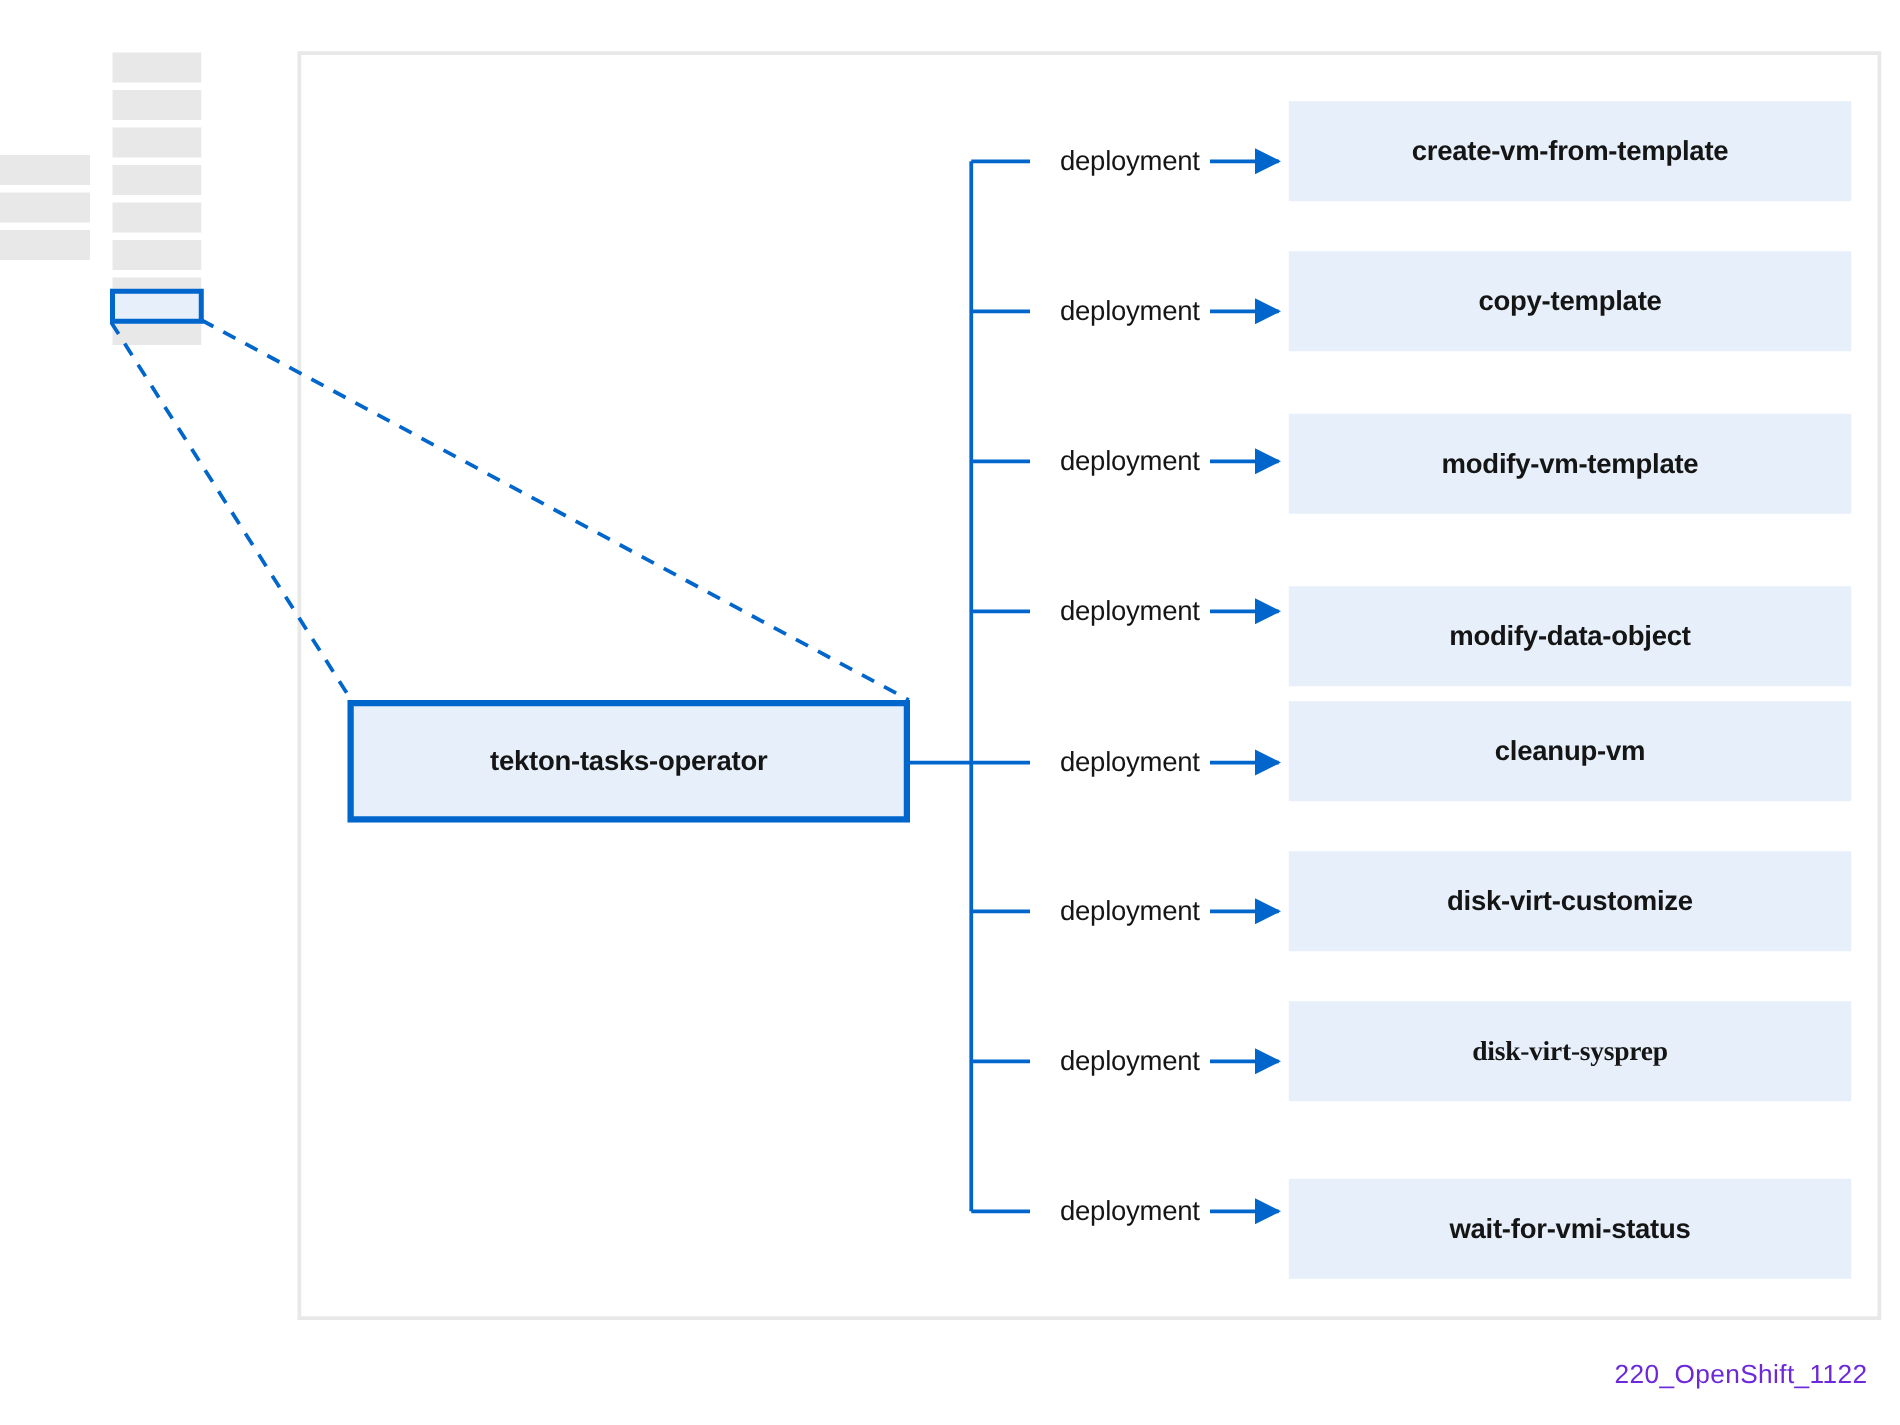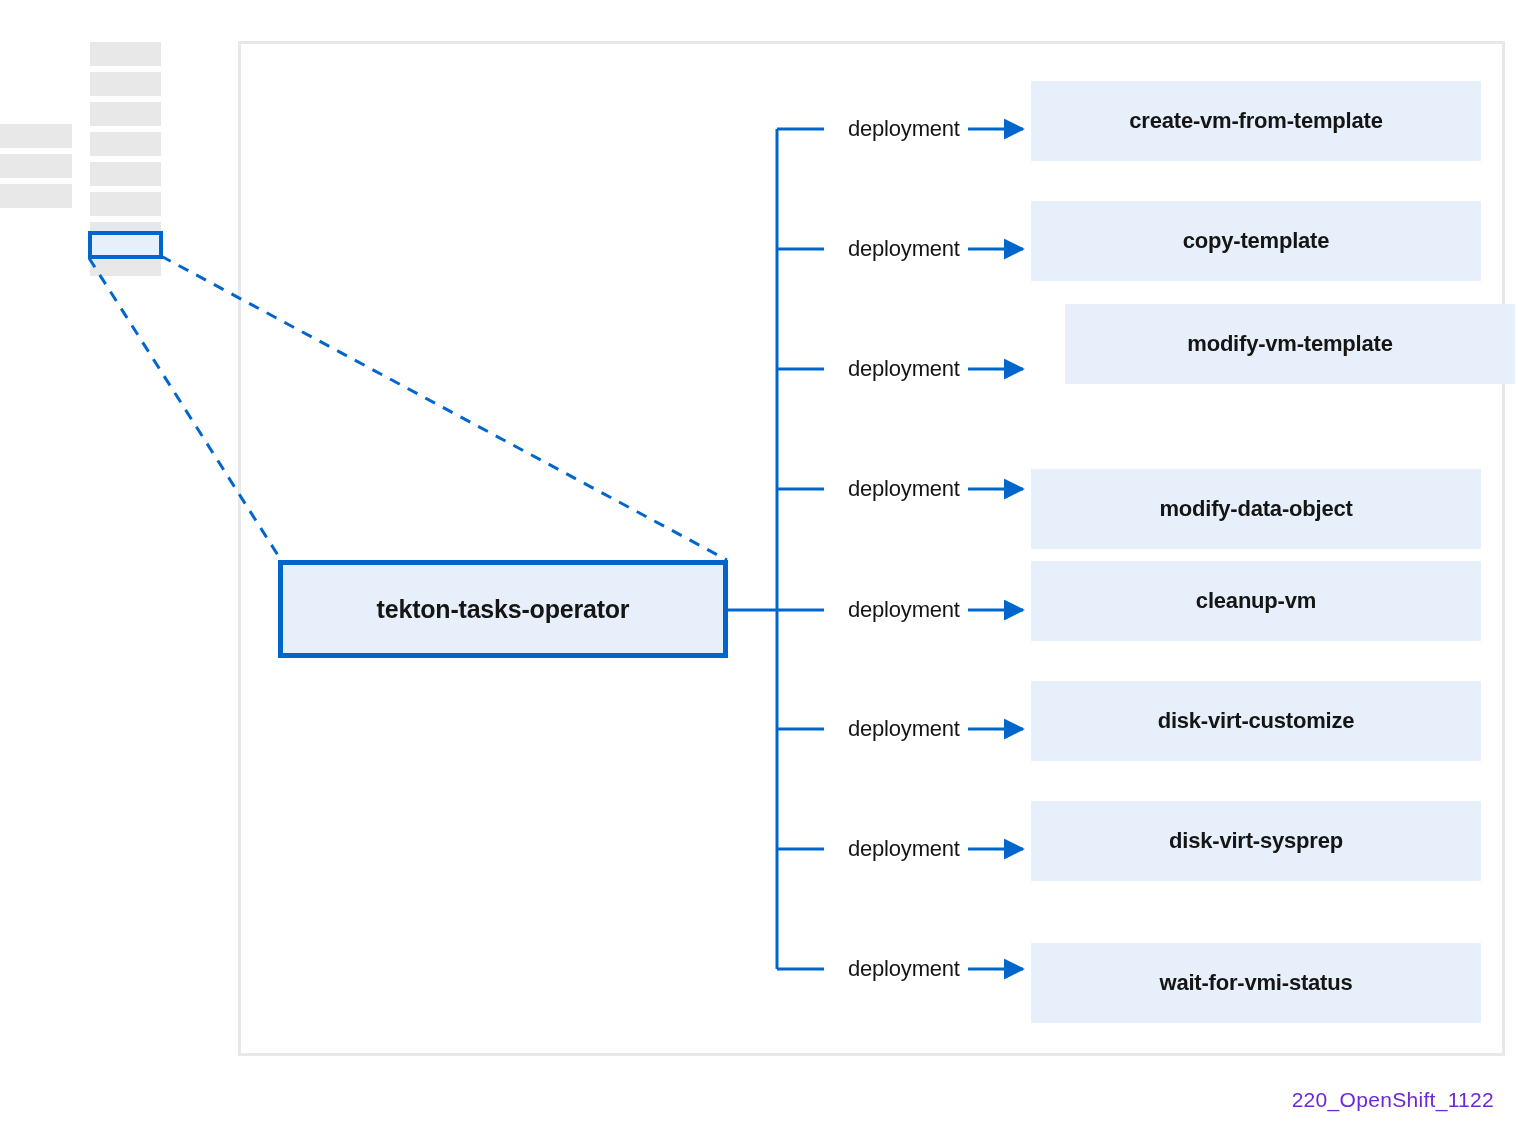--- a/index.html
+++ b/index.html
@@ -68,21 +68,21 @@
     width: 450px;
     height: 98px;
     border: 5px solid #0066cc;
     background: #e7f0fa;
     box-sizing: border-box;
     display: flex;
     align-items: center;
     justify-content: center;
   }
   .operator-label {
-    font-size: 25px;
+    font-size: 22px;
     font-weight: bold;
     color: #151515;
     letter-spacing: -0.2px;
   }
 
   
   .connector-svg {
     position: absolute;
     left: 0;
     top: 0;
@@ -201,33 +201,33 @@
   <div class="edge-label" style="top:729px;">deployment</div>
   <div class="edge-label" style="top:849px;">deployment</div>
   <div class="edge-label" style="top:969px;">deployment</div>
 
   <div class="task-node" style="top:81px;">
     <span class="task-label">create-vm-from-template</span>
   </div>
   <div class="task-node" style="top:201px;">
     <span class="task-label">copy-template</span>
   </div>
-  <div class="task-node" style="top:304px;margin-left:34px;">
+  <div class="task-node" style="top:331px;">
     <span class="task-label">modify-vm-template</span>
   </div>
   <div class="task-node" style="top:441px;margin-top:28px;">
     <span class="task-label">modify-data-object</span>
   </div>
   <div class="task-node" style="top:561px;">
     <span class="task-label">cleanup-vm</span>
   </div>
   <div class="task-node" style="top:681px;">
     <span class="task-label">disk-virt-customize</span>
   </div>
-  <div class="task-node" style="top:801px;">
+  <div class="task-node" style="top:801px;font-family:Liberation Serif, serif;">
     <span class="task-label">disk-virt-sysprep</span>
   </div>
   <div class="task-node" style="top:943px;">
     <span class="task-label">wait-for-vmi-status</span>
   </div>
 
   <div class="watermark">220_OpenShift_1122</div>
 
 </div>
 

